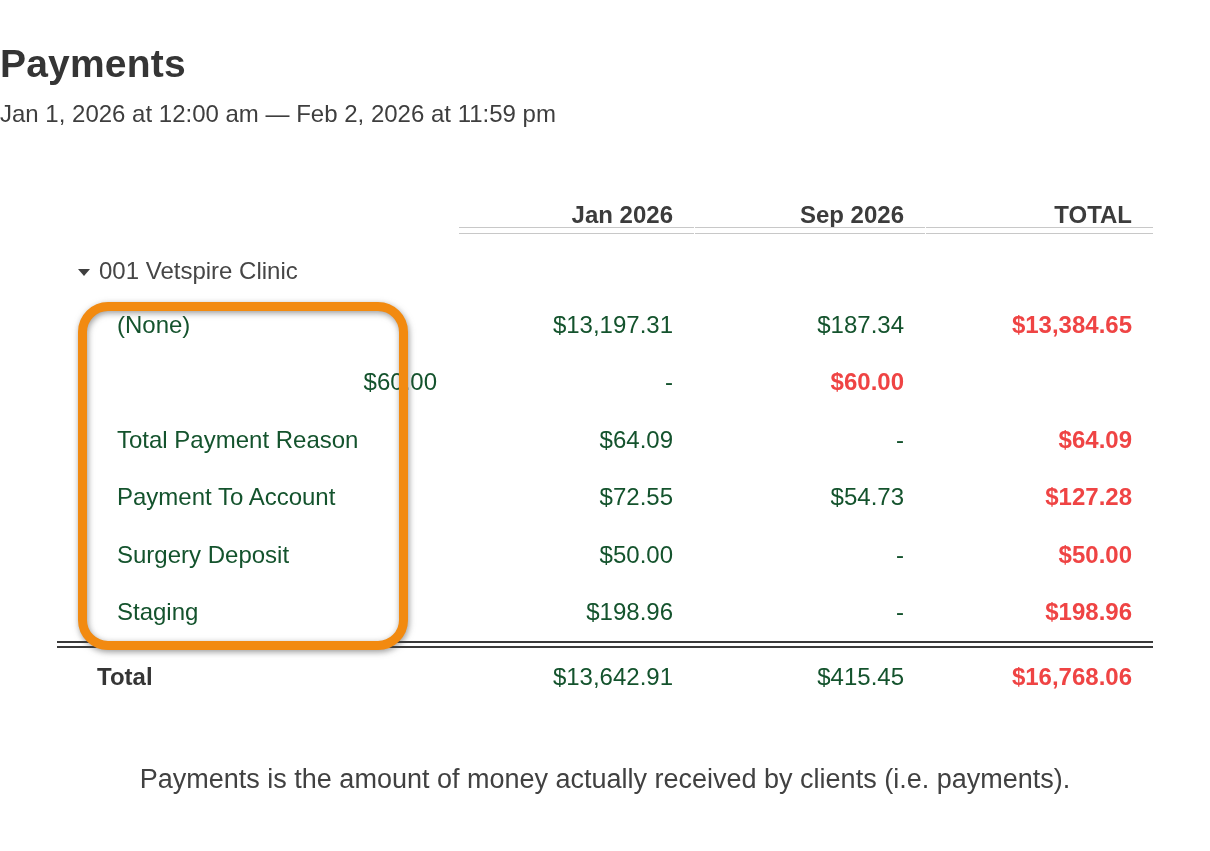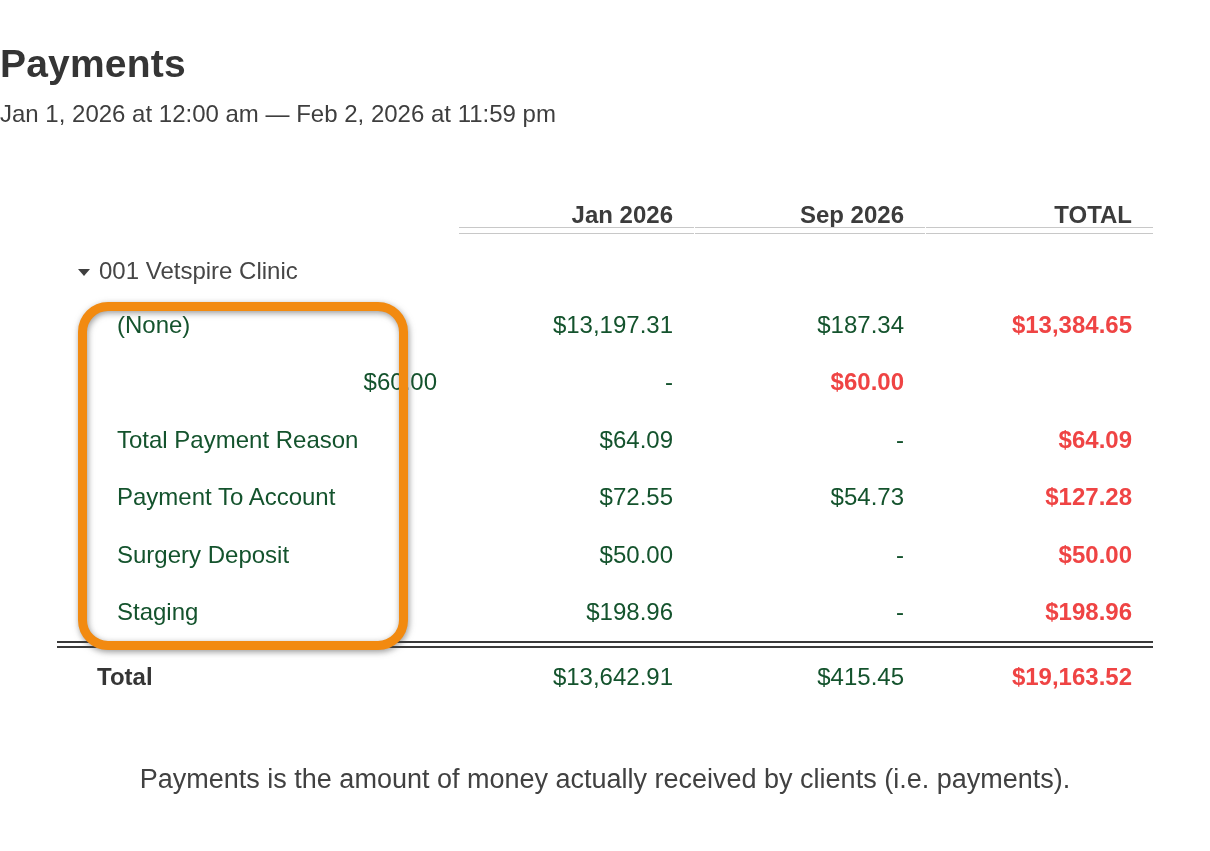--- a/index.html
+++ b/index.html
@@ -200,21 +200,21 @@
           <div class="cell num-cell total-col">$198.96</div>
         </div>
       </div>
 
     <div class="total-line"></div>
 
     <div class="trow total-row">
       <div class="cell label-cell">Total</div>
       <div class="cell num-cell">$13,642.91</div>
       <div class="cell num-cell">$415.45</div>
-      <div class="cell num-cell total-col">$19,163.52</div>
+      <div class="cell num-cell total-col">$16,768.06</div>
     </div>
 
   </div>
 
   <div class="footnote">Payments is the amount of money actually received by clients (i.e. payments).</div>
 
   <div class="highlight-box"></div>
 
 </div>
 

